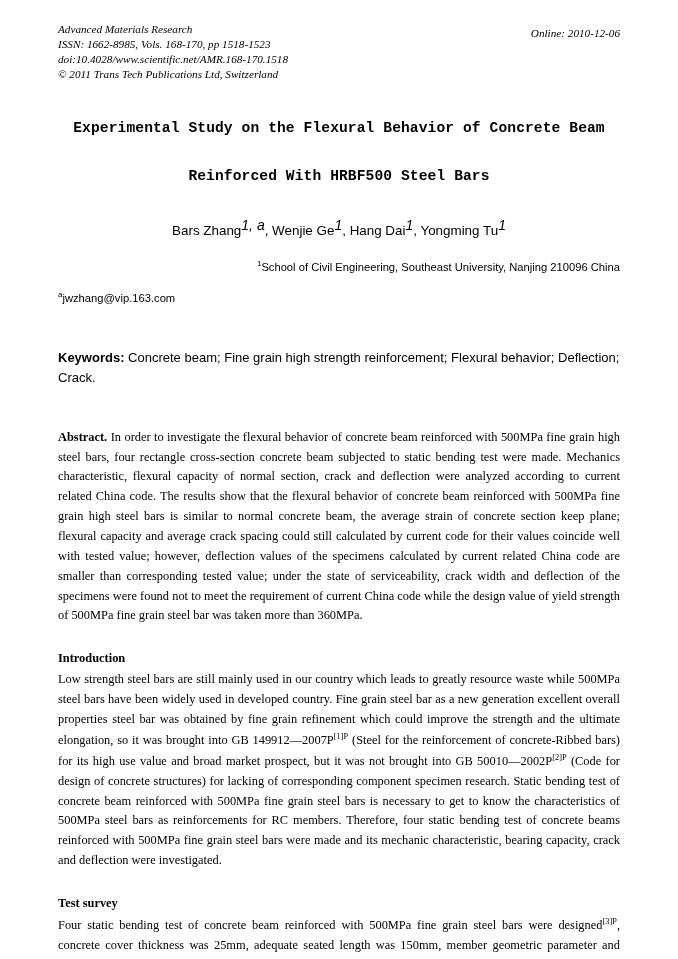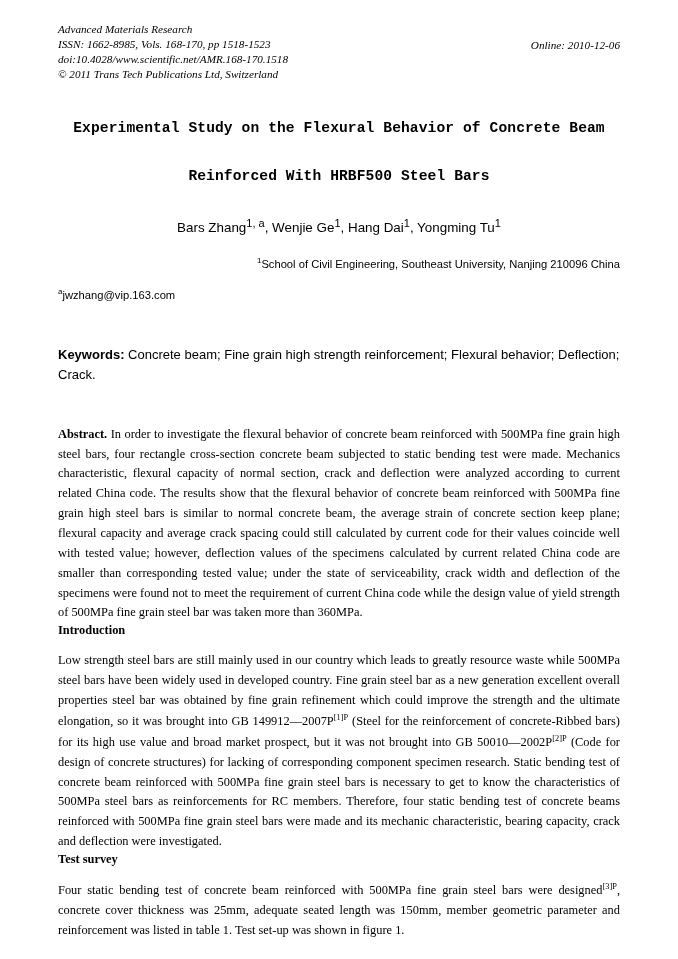--- a/index.html
+++ b/index.html
@@ -29,21 +29,21 @@
     line-height: 1.33;
   }
   .header-left {
     font-style: italic;
   }
   .header-left .line {
     white-space: nowrap;
   }
   .header-right {
     position: absolute;
-    top: 16px;
+    top: 4px;
     right: 0;
     font-style: italic;
     font-size: 11.2px;
     white-space: nowrap;
   }
 
   
   .title-block {
     text-align: center;
     font-family: Liberation Mono, monospace;
@@ -59,22 +59,23 @@
   }
 
   
   .authors {
     margin-top: 33px;
     text-align: center;
     font-family: "Liberation Sans", sans-serif;
     font-size: 13.4px;
   }
   .authors sup {
-    font-size: 11px;
+    font-size: 14px;
     vertical-align: super;
+    font-style: italic;
   }
   .affiliation {
     margin-top: 21px;
     text-align: right;
     font-family: "Liberation Sans", sans-serif;
     font-size: 11.2px;
   }
   .affiliation sup {
     font-size: 8px;
     vertical-align: super;
@@ -108,25 +109,26 @@
     font-size: 12.4px;
     line-height: 1.60;
     text-align: justify;
   }
   .abstract .ab-label {
     font-weight: bold;
   }
 
   
   .section-heading {
+    margin-top: 25px;
     font-weight: bold;
     font-size: 12.4px;
   }
   .body-text {
-    margin-top: 13px;
+    margin-top: 4px;
     font-size: 12.4px;
     line-height: 1.60;
     text-align: justify;
   }
   .body-text sup {
     font-size: 8.4px;
     vertical-align: super;
   }
 </style>
 </head>

